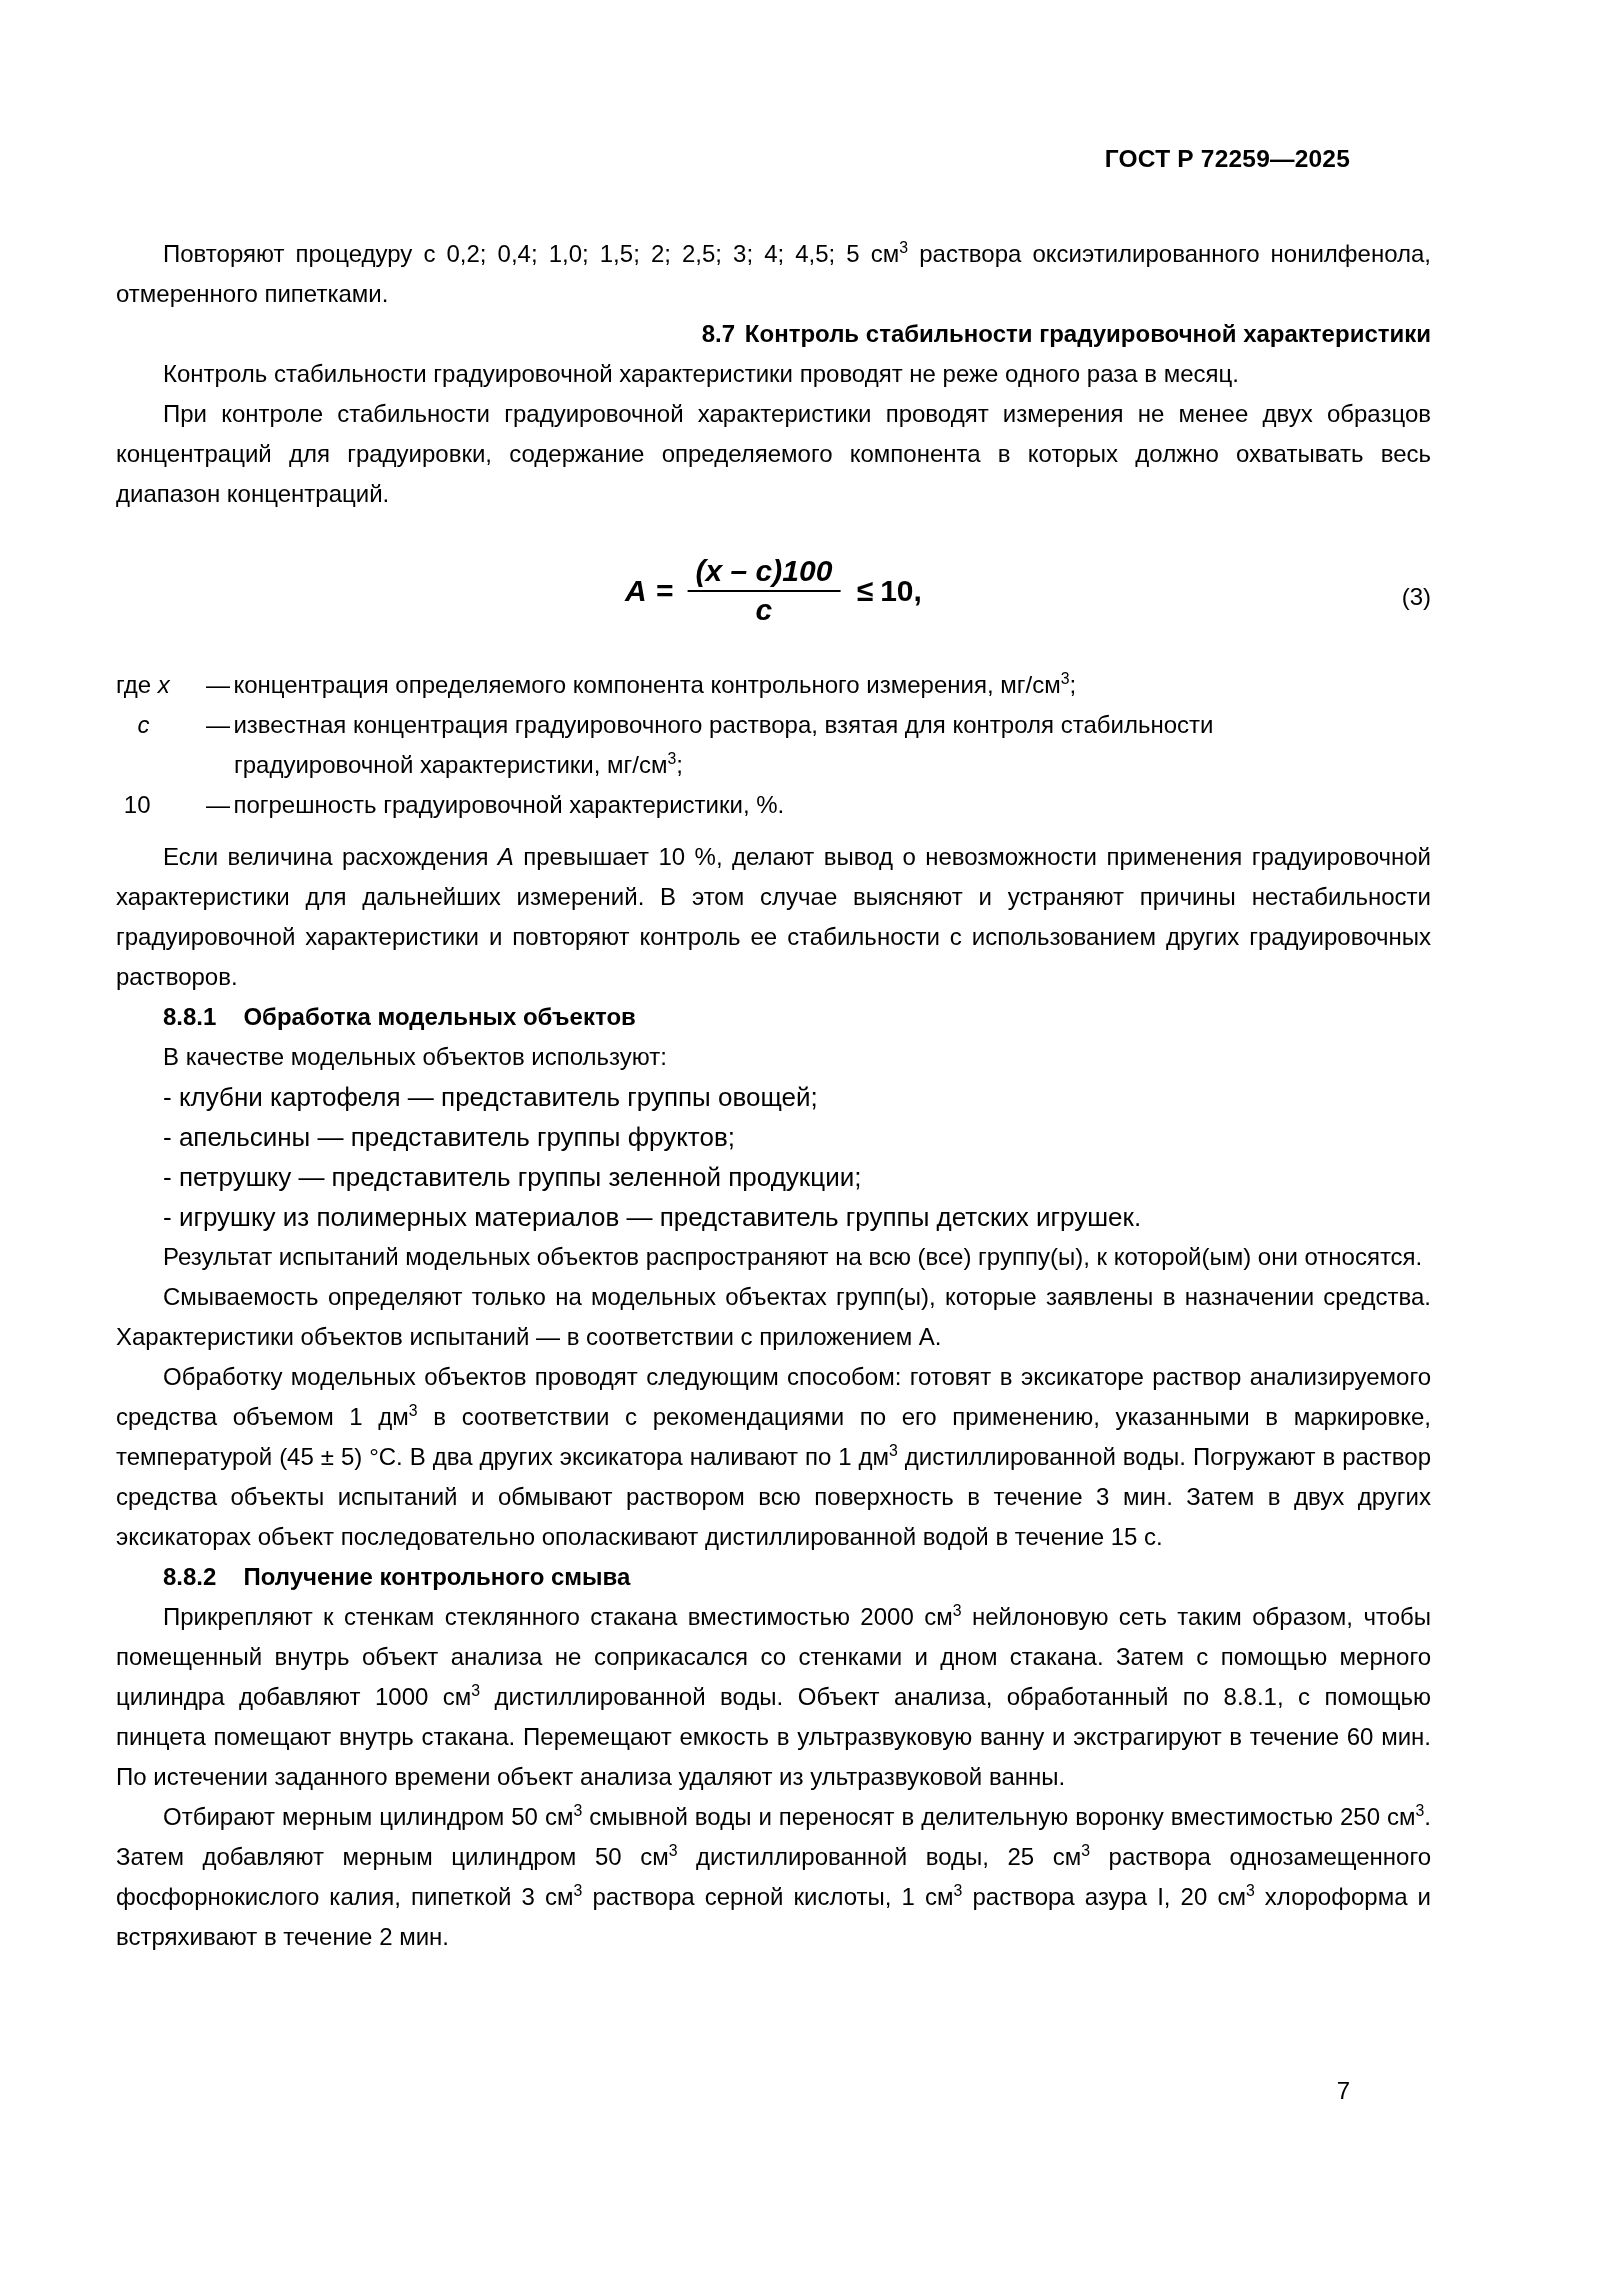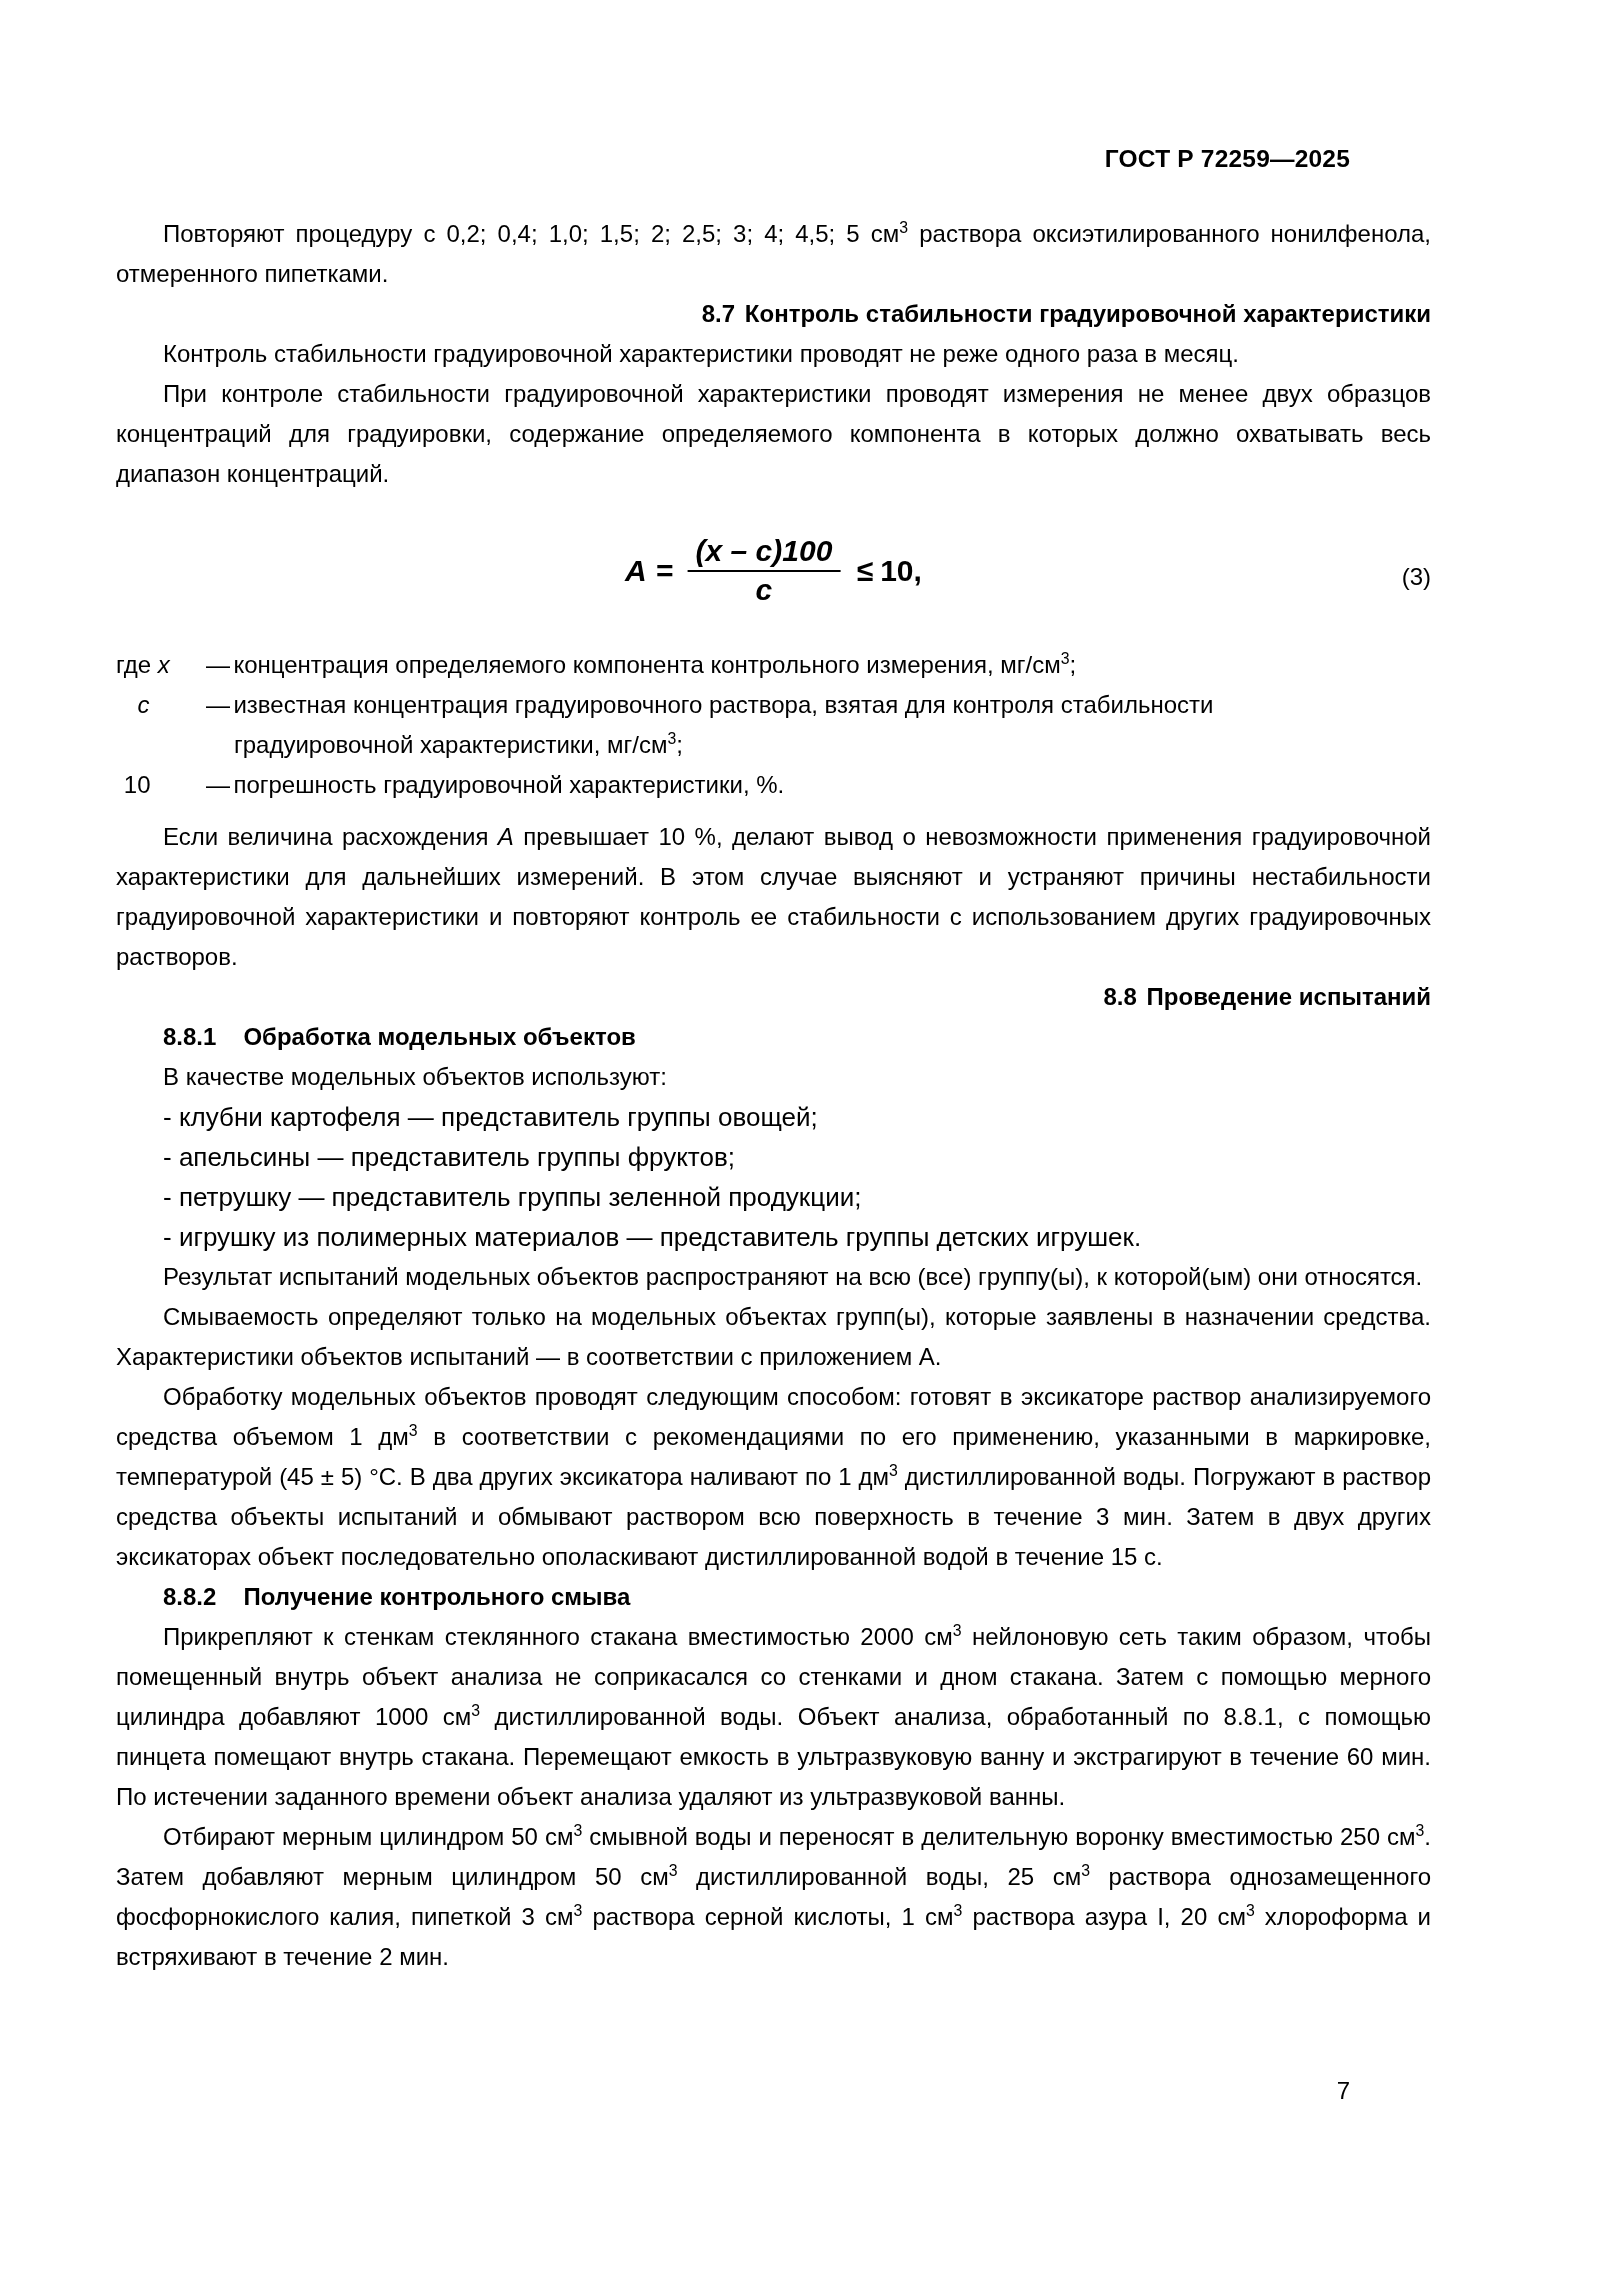--- a/index.html
+++ b/index.html
@@ -32,21 +32,21 @@
     font-size: 24.5px;
     font-weight: bold;
     letter-spacing: 0.2px;
     white-space: nowrap;
   }
 
   
   .content {
     position: absolute;
     left: 116px;
-    top: 214px;
+    top: 234px;
     width: 1315px;
   }
 
   p {
     margin: 0;
     font-size: 24px;
     line-height: 40px;
     text-align: justify;
     text-justify: inter-word;
     hyphens: manual;
@@ -242,23 +242,20 @@
       <div class="where-row">
         <span class="lead l3">10</span>
         <span class="dash">—</span>
         <span class="def">погрешность градуировочной характеристики, %.</span>
       </div>
 
     </div>
 
     <p class="indent sp-before-md">Если величина расхождения <i>A</i> превышает 10 %, делают вывод о невозможности применения градуировочной характеристики для дальнейших измерений. В этом случае выясняют и устраняют причины нестабильности градуировочной характеристики и повторяют контроль ее стабильности с использованием других градуировочных растворов.</p>
 
-    <h3 class="heading sp-before-lg sp-after-lg">
-      <span class="num">8.8</span><span>Проведение испытаний</span>
-    </h3>
 
     <h4 class="subheading">
       <span class="num">8.8.1</span><span>Обработка модельных объектов</span>
     </h4>
 
     <p class="noindent" style="text-indent:47px;">В качестве модельных объектов используют:</p>
 
     <ul class="dash-list">
       <li>- клубни картофеля — представитель группы овощей;</li>
       <li>- апельсины — представитель группы фруктов;</li>

